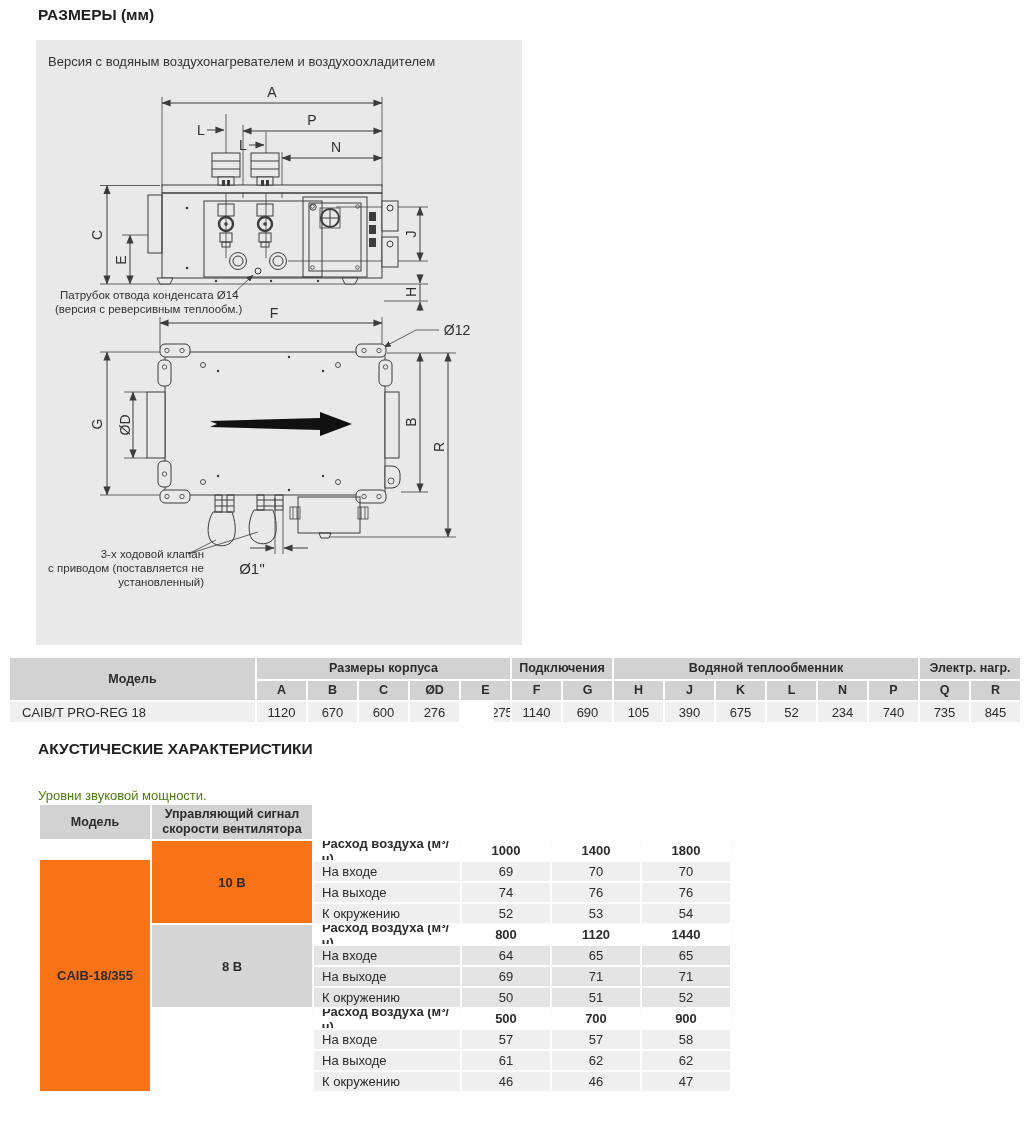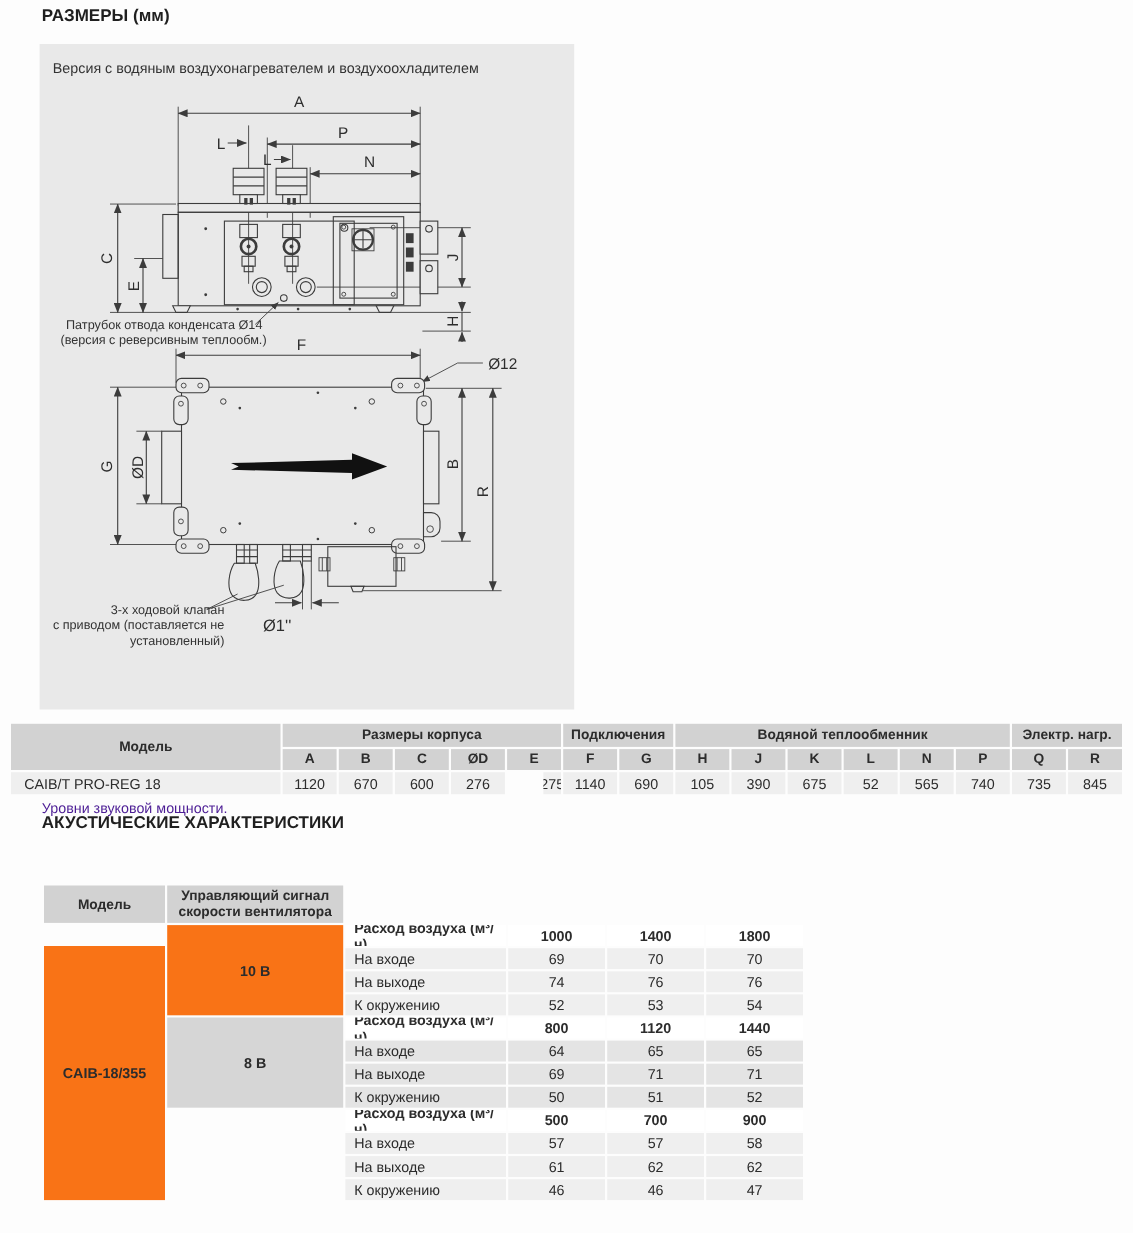--- a/index.html
+++ b/index.html
@@ -34,21 +34,21 @@
   .th{background:#d2d2d2;font-weight:700;font-size:12.5px;text-align:center;line-height:1.2;white-space:pre-line;}
   .td{background:#efefef;font-size:13px;}
   .td.model{justify-content:flex-start;padding-left:12px;}
   .sec{font-weight:700;font-size:13px;background:#f97316;}
   .sec.mid{background:#d6d6d6;}
   .lab{justify-content:flex-start;padding-left:8px;font-size:13px;}
   .flow{background:#ffffff;font-weight:700;font-size:13px;}
   .litrow{background:#efefef;font-size:13px;}
   .midrow{background:#e4e4e4;font-size:13px;}
   .sec-heading{position:absolute;left:38px;top:740px;font-size:15.5px;font-weight:700;color:#1f1f1f;}
-  .sec-sub{position:absolute;left:38px;top:727px;font-size:13px;color:#4c1d95;}
+  .sec-sub{position:absolute;left:38px;top:788px;font-size:13px;color:#4d7c0f;}
 </style>
 </head>
 <body>
 
 <div class="page-title">РАЗМЕРЫ (мм)</div>
 
 <div class="diagram-box">
   <div class="diagram-caption">Версия с водяным воздухонагревателем и воздухоохладителем</div>
   <svg width="486" height="605" viewBox="0 0 486 605">
     <defs>
@@ -323,21 +323,21 @@
     <div class="cell td" style="grid-area: 3 / 3;">670</div>
     <div class="cell td" style="grid-area: 3 / 4;">600</div>
     <div class="cell td" style="grid-area: 3 / 5;">276</div>
     <div class="cell td" style="grid-area: 3 / 6; margin-left: 33px;">275</div>
     <div class="cell td" style="grid-area: 3 / 7;">1140</div>
     <div class="cell td" style="grid-area: 3 / 8;">690</div>
     <div class="cell td" style="grid-area: 3 / 9;">105</div>
     <div class="cell td" style="grid-area: 3 / 10;">390</div>
     <div class="cell td" style="grid-area: 3 / 11;">675</div>
     <div class="cell td" style="grid-area: 3 / 12;">52</div>
-    <div class="cell td" style="grid-area: 3 / 13;">565</div>
+    <div class="cell td" style="grid-area: 3 / 13;">234</div>
     <div class="cell td" style="grid-area: 3 / 14;">740</div>
     <div class="cell td" style="grid-area: 3 / 15;">735</div>
     <div class="cell td" style="grid-area: 3 / 16;">845</div>
   </div>
 
 <div class="sec-heading">АКУСТИЧЕСКИЕ ХАРАКТЕРИСТИКИ</div>
 <div class="sec-sub">Уровни звуковой мощности.</div>
 
 <div id="ac-table" class="tbl">
     <div class="cell th" style="grid-area: 1 / 1;">Модель</div>

